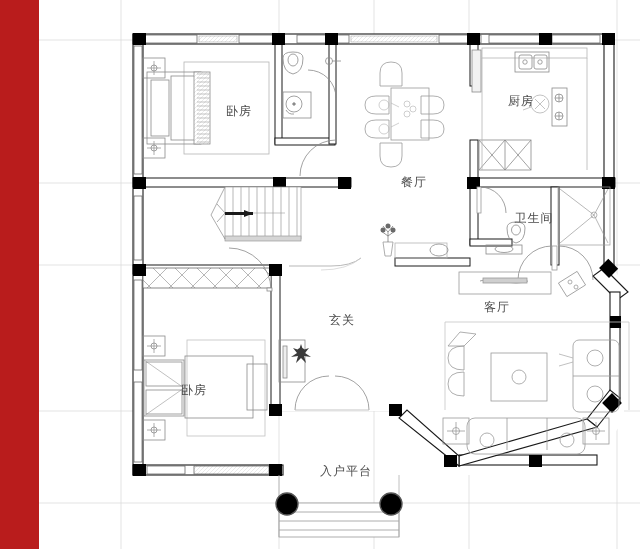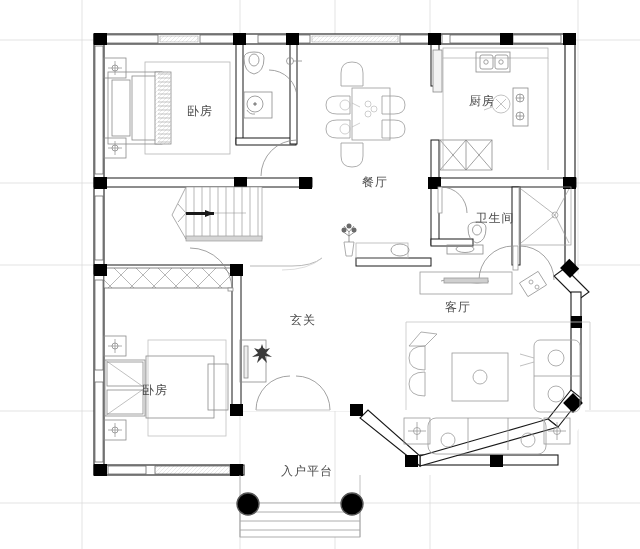--- a/index.html
+++ b/index.html
@@ -1,20 +1,20 @@
 <!DOCTYPE html>
 <html><head>
 <meta charset="utf-8">
 <style>
   html,body{margin:0;padding:0;background:#ffffff;}
   body{
     font-family:"DejaVu Sans","Liberation Sans",sans-serif;
     width:640px;height:549px;overflow:hidden;position:relative;
   }
-  #stage{position:absolute;left:0;top:0;width:583px;height:549px;background:#b91c1c;}
+  #stage{position:absolute;left:0;top:0;width:583px;height:549px;background:#b91c1c;padding-left:39px;}
   svg{display:block;}
   .roomlabel{
     font-family:"DejaVu Sans","Liberation Sans",sans-serif;
     font-size:12px;fill:#4a4a4a;text-anchor:middle;
     letter-spacing:1px;
   }
 </style>
 </head>
 <body>
 

